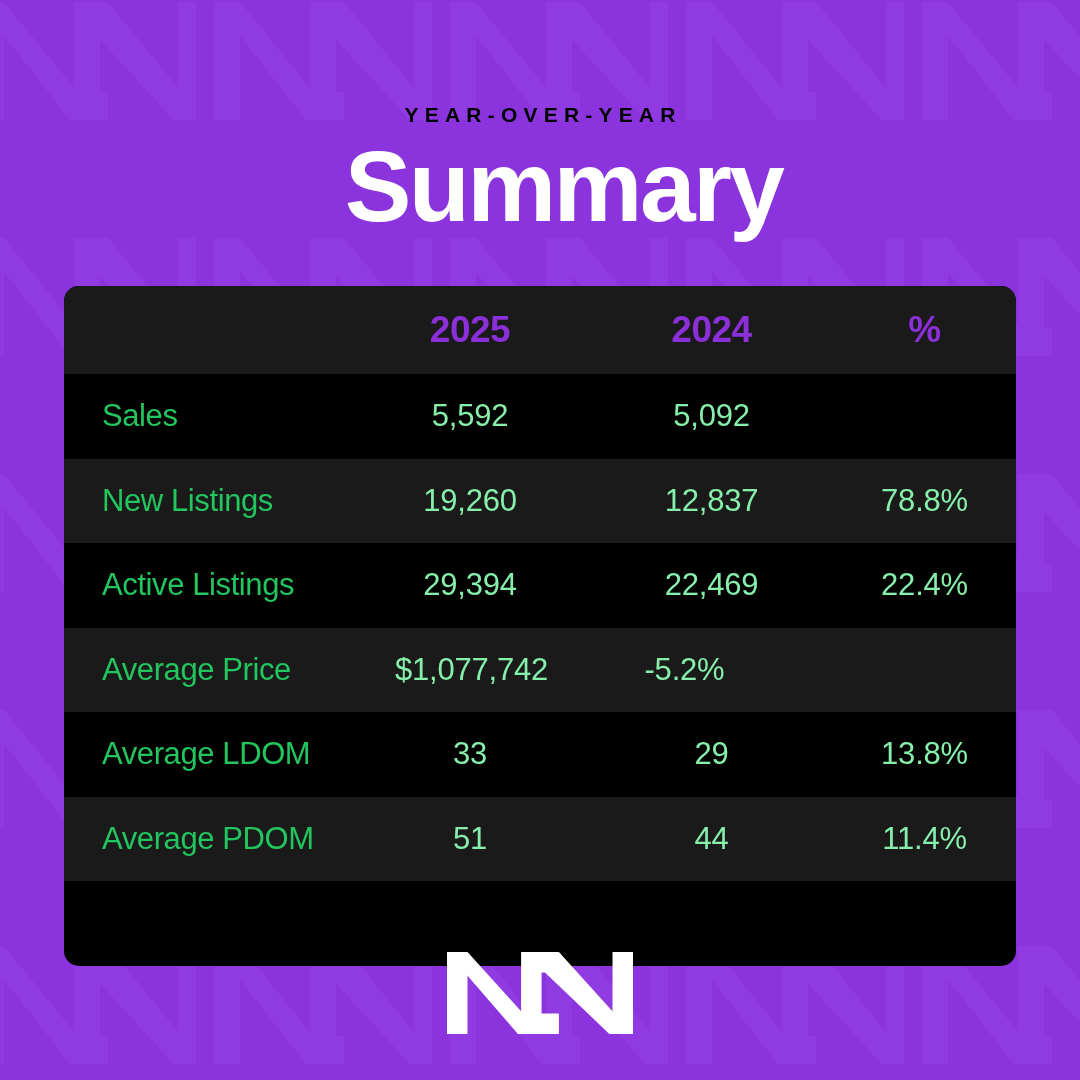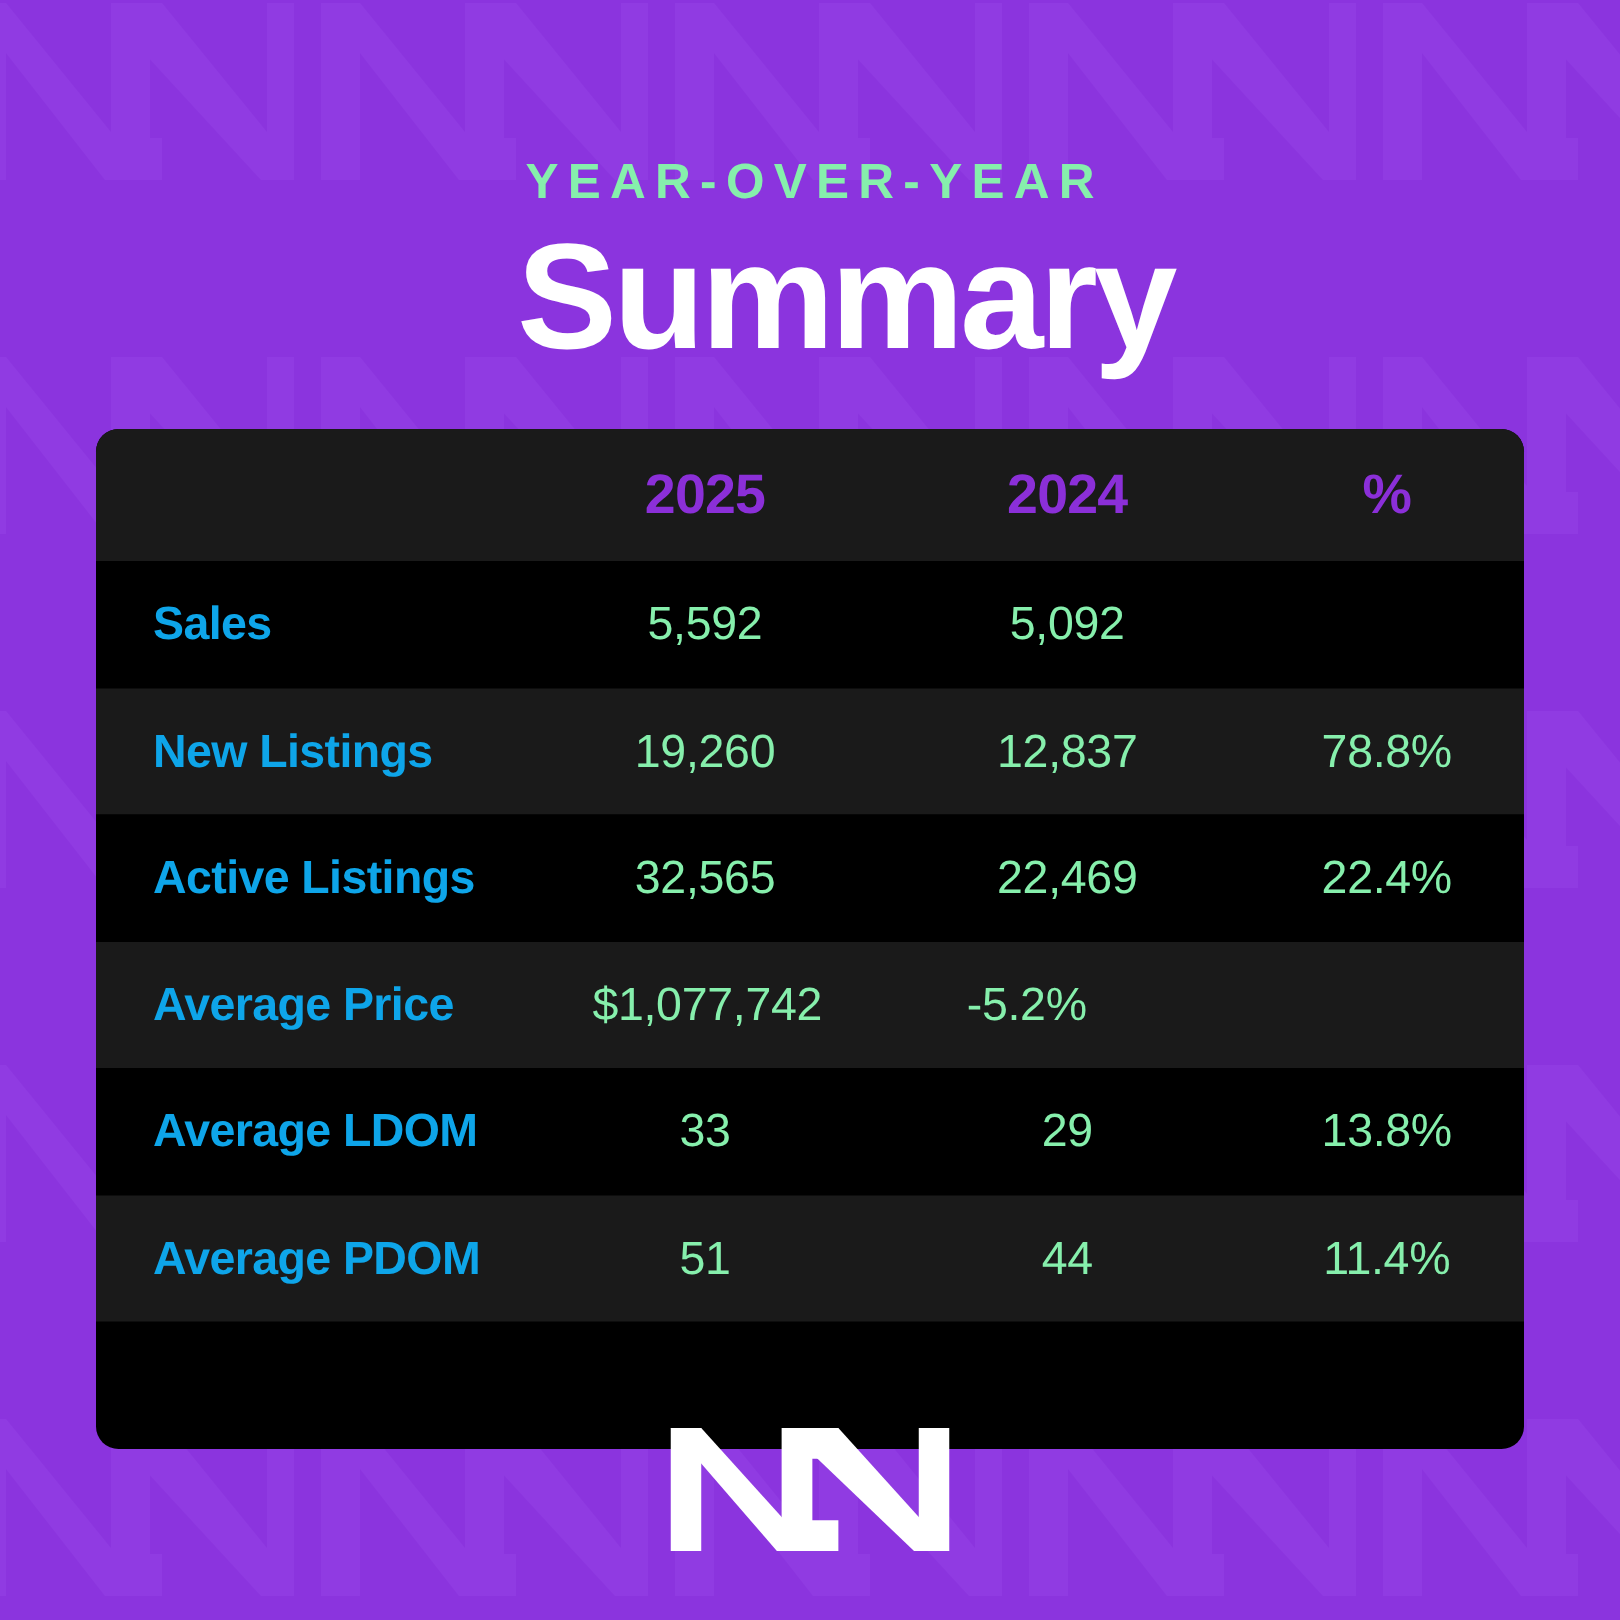--- a/index.html
+++ b/index.html
@@ -34,23 +34,23 @@
   #header {
     position: absolute;
     top: 0;
     left: 0;
     width: 1080px;
     z-index: 2;
     text-align: center;
   }
   #eyebrow {
     margin-top: 104px;
-    font-size: 33px;
+    font-size: 21px;
     font-weight: bold;
-    color: #86efac;
+    color: #000000;
     letter-spacing: 6.2px;
     line-height: 1;
     text-indent: 6.2px;
   }
   #main-title {
     margin-top: 7px;
     font-size: 100px;
     font-weight: bold;
     color: #ffffff;
     line-height: 1.08;
@@ -100,22 +100,22 @@
   .th-text {
     font-size: 37px;
     font-weight: bold;
     color: #8b2fd8;
     letter-spacing: -0.5px;
   }
 
   
   .row-label {
     font-size: 31px;
-    font-weight: bold;
-    color: #0ea5e9;
+    font-weight: normal;
+    color: #22c55e;
     letter-spacing: -0.4px;
     white-space: nowrap;
   }
   .cell-val {
     font-size: 31px;
     font-weight: 400;
     color: #86efac;
     letter-spacing: -0.2px;
     white-space: nowrap;
   }
@@ -204,21 +204,21 @@
     <div class="c-v3">
       <span class="cell-val">78.8%</span>
     </div>
   </div>
 
   <div class="trow odd">
     <div class="c-label">
       <span class="row-label">Active Listings</span>
     </div>
     <div class="c-v1">
-      <span class="cell-val">32,565</span>
+      <span class="cell-val">29,394</span>
     </div>
     <div class="c-v2">
       <span class="cell-val">22,469</span>
     </div>
     <div class="c-v3">
       <span class="cell-val">22.4%</span>
     </div>
   </div>
 
   <div class="trow even">

